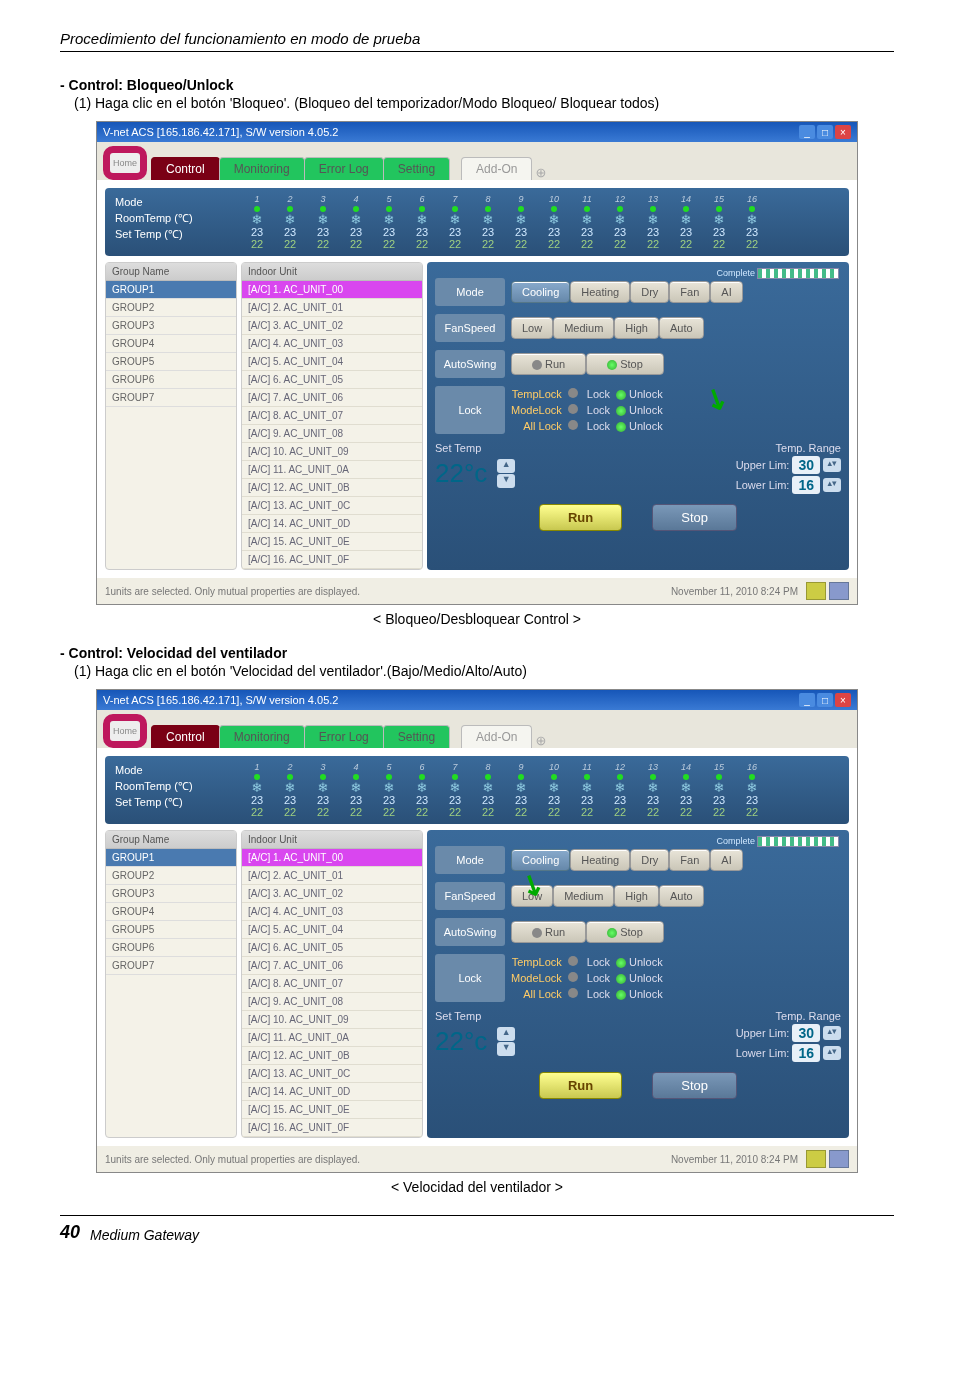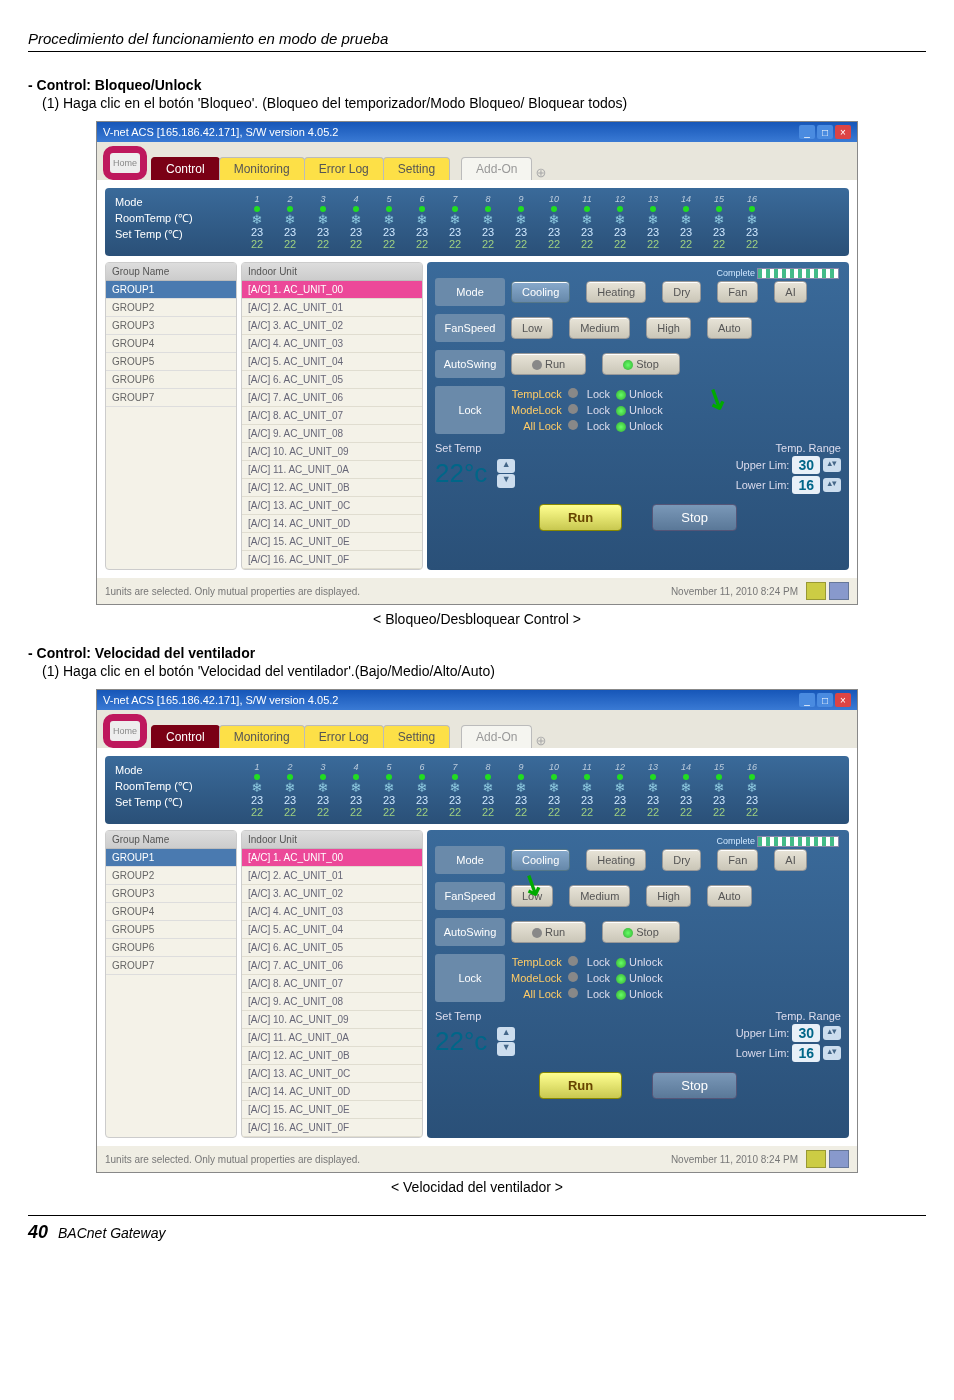--- a/index.html
+++ b/index.html
@@ -1,28 +1,28 @@
 <!DOCTYPE html>
 <html><head>
 <meta charset="utf-8">
 <style>
 body{margin:0;font-family:Arial,sans-serif;background:#fff;font-size:13px;color:#000}
-.page{width:954px;margin:0 auto;padding:30px 28px 20px;box-sizing:border-box}
+.page{width:954px;margin:0 auto;padding:30px 60px 20px;box-sizing:border-box}
 .header-line{border-bottom:1px solid #000;padding-bottom:4px;margin-bottom:25px}
 .header-text{font-style:italic;font-size:15px}
 .section-title{font-weight:bold;font-size:14px;margin:5px 0 2px}
 .section-desc{font-size:14px;margin:0 0 10px 14px}
 .screenshot{width:760px;margin:0 auto 6px;border:1px solid #888}
 .titlebar{background:linear-gradient(#1656b8,#3a7ad4);color:#fff;font-size:11px;padding:3px 6px;display:flex;justify-content:space-between;align-items:center}
 .winbtns{display:flex;gap:2px}
 .winbtn{width:16px;height:14px;display:inline-flex;align-items:center;justify-content:center;font-size:10px;border-radius:2px}
 .wb-min{background:#4a8be0}.wb-max{background:#4a8be0}.wb-close{background:#d44}
 .tabbar{background:#e8e6dc;padding:4px 6px 0;display:flex;align-items:flex-end;gap:0}
 .home-btn{width:30px;height:20px;background:#eee;border:7px solid #be185d;border-radius:10px;margin-right:4px;display:flex;align-items:center;justify-content:center;font-size:9px;color:#888}
-.tab{padding:4px 14px;font-size:12px;background:#fde047;border:1px solid #bbb;border-bottom:none;margin-right:-1px;border-radius:4px 4px 0 0;color:#555}
+.tab{padding:4px 14px;font-size:12px;background:#22c55e;border:1px solid #bbb;border-bottom:none;margin-right:-1px;border-radius:4px 4px 0 0;color:#555}
 .tab.active{background:#7a0015;color:#fff;border-color:#7a0015}
 .tab.addon{background:#f5f5f0;color:#999}
 .addplus{margin-left:4px;color:#aaa}
 .body-area{background:#fff;padding:8px}
 .status-band{background:#2a5a8a;background:linear-gradient(#3a6a9a,#2a5078);border-radius:4px;padding:6px 10px;display:flex;gap:6px}
 .status-labels{width:120px;color:#fff;font-size:11px;line-height:16px}
 .status-cols{display:flex;gap:1px;flex:1}
 .scol{width:32px;text-align:center}
 .scol-h{font-size:9px;color:#bcd;font-style:italic}
 .scol-dot{width:6px;height:6px;background:#2d2;border-radius:50%;margin:2px auto}
@@ -32,29 +32,29 @@
 .lower{display:flex;gap:4px;margin-top:6px}
 .panel{border:1px solid #ccc;border-radius:4px;background:#f4f2e8}
 .panel-head{background:linear-gradient(#ddd,#ccc);font-size:10px;color:#555;padding:3px 6px;border-bottom:1px solid #bbb}
 .group-panel{width:130px}
 .grp-list{font-size:10px;max-height:290px;overflow:hidden}
 .grp-row{padding:3px 6px;border-bottom:1px solid #ddd;color:#666}
 .grp-row.sel{background:#4a7ab0;color:#fff}
 .unit-panel{width:180px}
 .unit-list{font-size:10px}
 .unit-row{padding:3px 6px;border-bottom:1px solid #e0ddd0;color:#667}
-.unit-row.sel{background:#ec4899;color:#fff}
+.unit-row.sel{background:#d946ef;color:#fff}
 .ctrl-panel{flex:1;background:linear-gradient(#3a6a9a,#2a5078);border-radius:4px;padding:8px;position:relative}
 .complete{position:absolute;top:6px;right:10px;font-size:9px;color:#cfe8ff}
 .complete-bar{display:inline-block;width:80px;height:9px;background:#fff;border:1px solid #88a;vertical-align:middle;margin-left:2px;background:repeating-linear-gradient(90deg,#4b8,#4b8 4px,#fff 4px,#fff 8px)}
 .ctrl-row{display:flex;align-items:center;margin:8px 0;gap:6px}
 .ctrl-lbl{width:70px;background:#6a8aaa;color:#fff;font-size:11px;text-align:center;padding:8px 0;border-radius:3px}
 .btn3d{background:linear-gradient(#e8e4d8,#cac6b8);border:1px solid #999;border-radius:4px;padding:4px 10px;font-size:11px;color:#555;box-shadow:inset 0 1px 0 #fff}
 .btn3d.active{background:linear-gradient(#8ac,#68a);color:#fff;border-color:#578}
-.btn-grid{display:flex;gap:16px;flex-wrap:wrap;flex:1}
+.btn-grid{display:flex;gap:0;flex-wrap:wrap;flex:1}
 .radio-dot{width:10px;height:10px;border-radius:50%;background:#888;display:inline-block;vertical-align:middle;margin-right:3px}
 .radio-dot.on{background:radial-gradient(#6f6,#3a3)}
 .lock-grid{display:grid;grid-template-columns:auto auto auto auto;gap:4px 6px;font-size:11px;color:#dde}
 .lock-lbl{color:#fc6;text-align:right}
 .lock-val{color:#dde}
 .temp-block{display:flex;align-items:center;gap:10px;margin-top:4px}
 .bigtemp{font-size:26px;color:#068;font-weight:normal}
 .temp-arrows{display:flex;flex-direction:column;gap:1px}
 .temp-arr{width:18px;height:14px;background:#cde;border-radius:3px;text-align:center;font-size:9px;color:#468}
 .range-box{font-size:11px;color:#dde}
@@ -62,21 +62,21 @@
 .range-v{background:#e8f0f8;color:#068;font-weight:bold;padding:1px 6px;border-radius:3px;font-size:14px}
 .bottom-btns{display:flex;gap:30px;justify-content:center;margin-top:8px}
 .run-btn{background:linear-gradient(#ffff90,#c8c850);border:1px solid #880;padding:5px 28px;border-radius:4px;color:#640;font-weight:bold;font-size:13px}
 .stop-btn{background:linear-gradient(#7a98b8,#5a7898);border:1px solid #557;padding:5px 28px;border-radius:4px;color:#fff;font-size:13px}
 .statusbar{font-size:10px;color:#777;padding:4px 8px;display:flex;justify-content:space-between;align-items:center;background:#f0eee4}
 .sb-icons{display:flex;gap:3px}
 .sb-icon{width:18px;height:16px;background:#cc4;border:1px solid #993}
 .sb-icon2{width:18px;height:16px;background:#89c;border:1px solid #679}
 .caption{text-align:center;font-size:14px;margin:4px 0 18px}
 .arrow-overlay{position:absolute;font-size:28px;color:#0a0;font-weight:bold;pointer-events:none;transform:rotate(25deg)}
-.footer{border-top:1px solid #000;margin-top:20px;padding-top:6px;display:flex;align-items:center;gap:10px}
+.footer{border-top:1px solid #000;margin-top:20px;padding-top:6px;display:flex;align-items:flex-end;gap:10px}
 .page-num{font-weight:bold;font-style:italic;font-size:18px}
 .foot-text{font-style:italic;font-size:14px}
 </style>
 </head>
 <body>
 
 <div class="page">
 <div class="header-line"><span class="header-text">Procedimiento del funcionamiento en modo de prueba</span></div>
 
 <div class="section-title">- Control: Bloqueo/Unlock</div>
@@ -612,15 +612,15 @@
             <span class="sb-icon"></span>
             <span class="sb-icon2"></span>
           </span>
     </span>
   </div>
 </div>
 <div class="caption">&lt; Velocidad del ventilador &gt;</div>
 
 <div class="footer">
   <span class="page-num">40</span>
-  <span class="foot-text">BACnet Gateway</span>
+  <span class="foot-text">Medium Gateway</span>
 </div>
 </div>
 
 </body></html>

